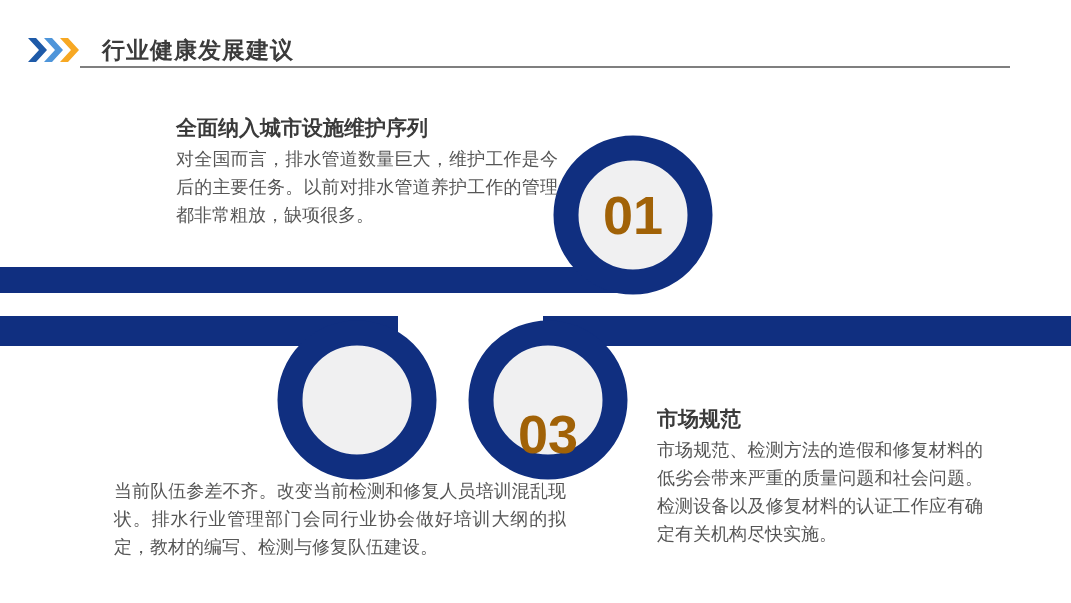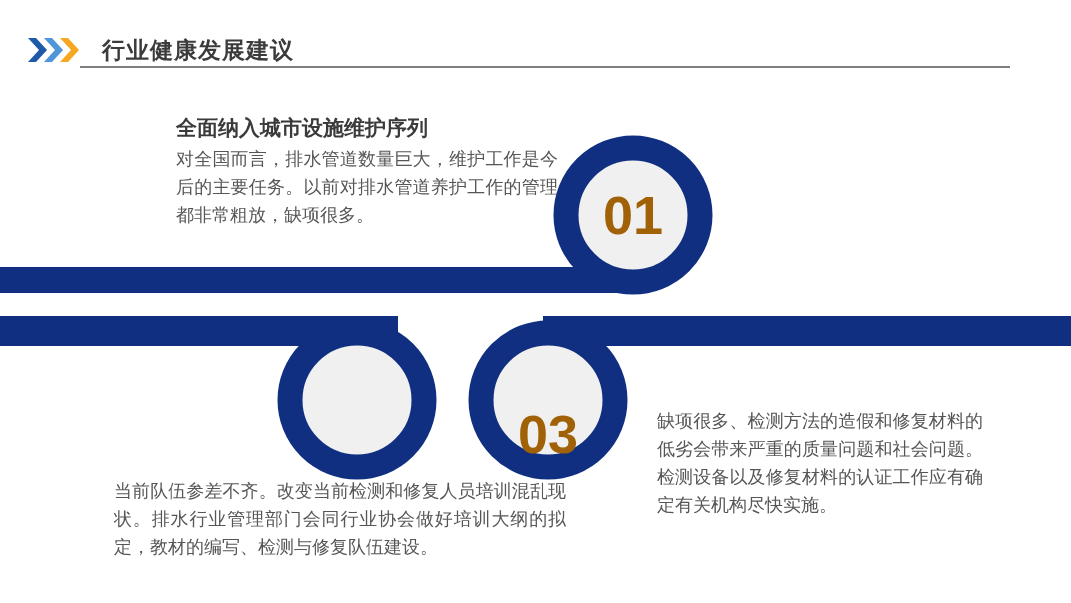--- a/index.html
+++ b/index.html
@@ -138,16 +138,17 @@
   <div class="block block-1">
     <div class="block-title">全面纳入城市设施维护序列</div>
     <div class="block-body">对全国而言，排水管道数量巨大，维护工作是今后的主要任务。以前对排水管道养护工作的管理都非常粗放，缺项很多。</div>
   </div>
 
   <div class="block block-2">
     <div class="block-body">当前队伍参差不齐。改变当前检测和修复人员培训混乱现状。排水行业管理部门会同行业协会做好培训大纲的拟定，教材的编写、检测与修复队伍建设。</div>
   </div>
 
   <div class="block block-3">
-    <div class="block-body">缺项很多、检测方法的造假和修复材料的低劣会带来严重的质量问题和社会问题。检测设备以及修复材料的认证工作应有确定有关机构尽快实施。</div>
+    <div class="block-title">市场规范</div>
+    <div class="block-body">市场规范、检测方法的造假和修复材料的低劣会带来严重的质量问题和社会问题。检测设备以及修复材料的认证工作应有确定有关机构尽快实施。</div>
   </div>
 
 </div>
 
 </body></html>

